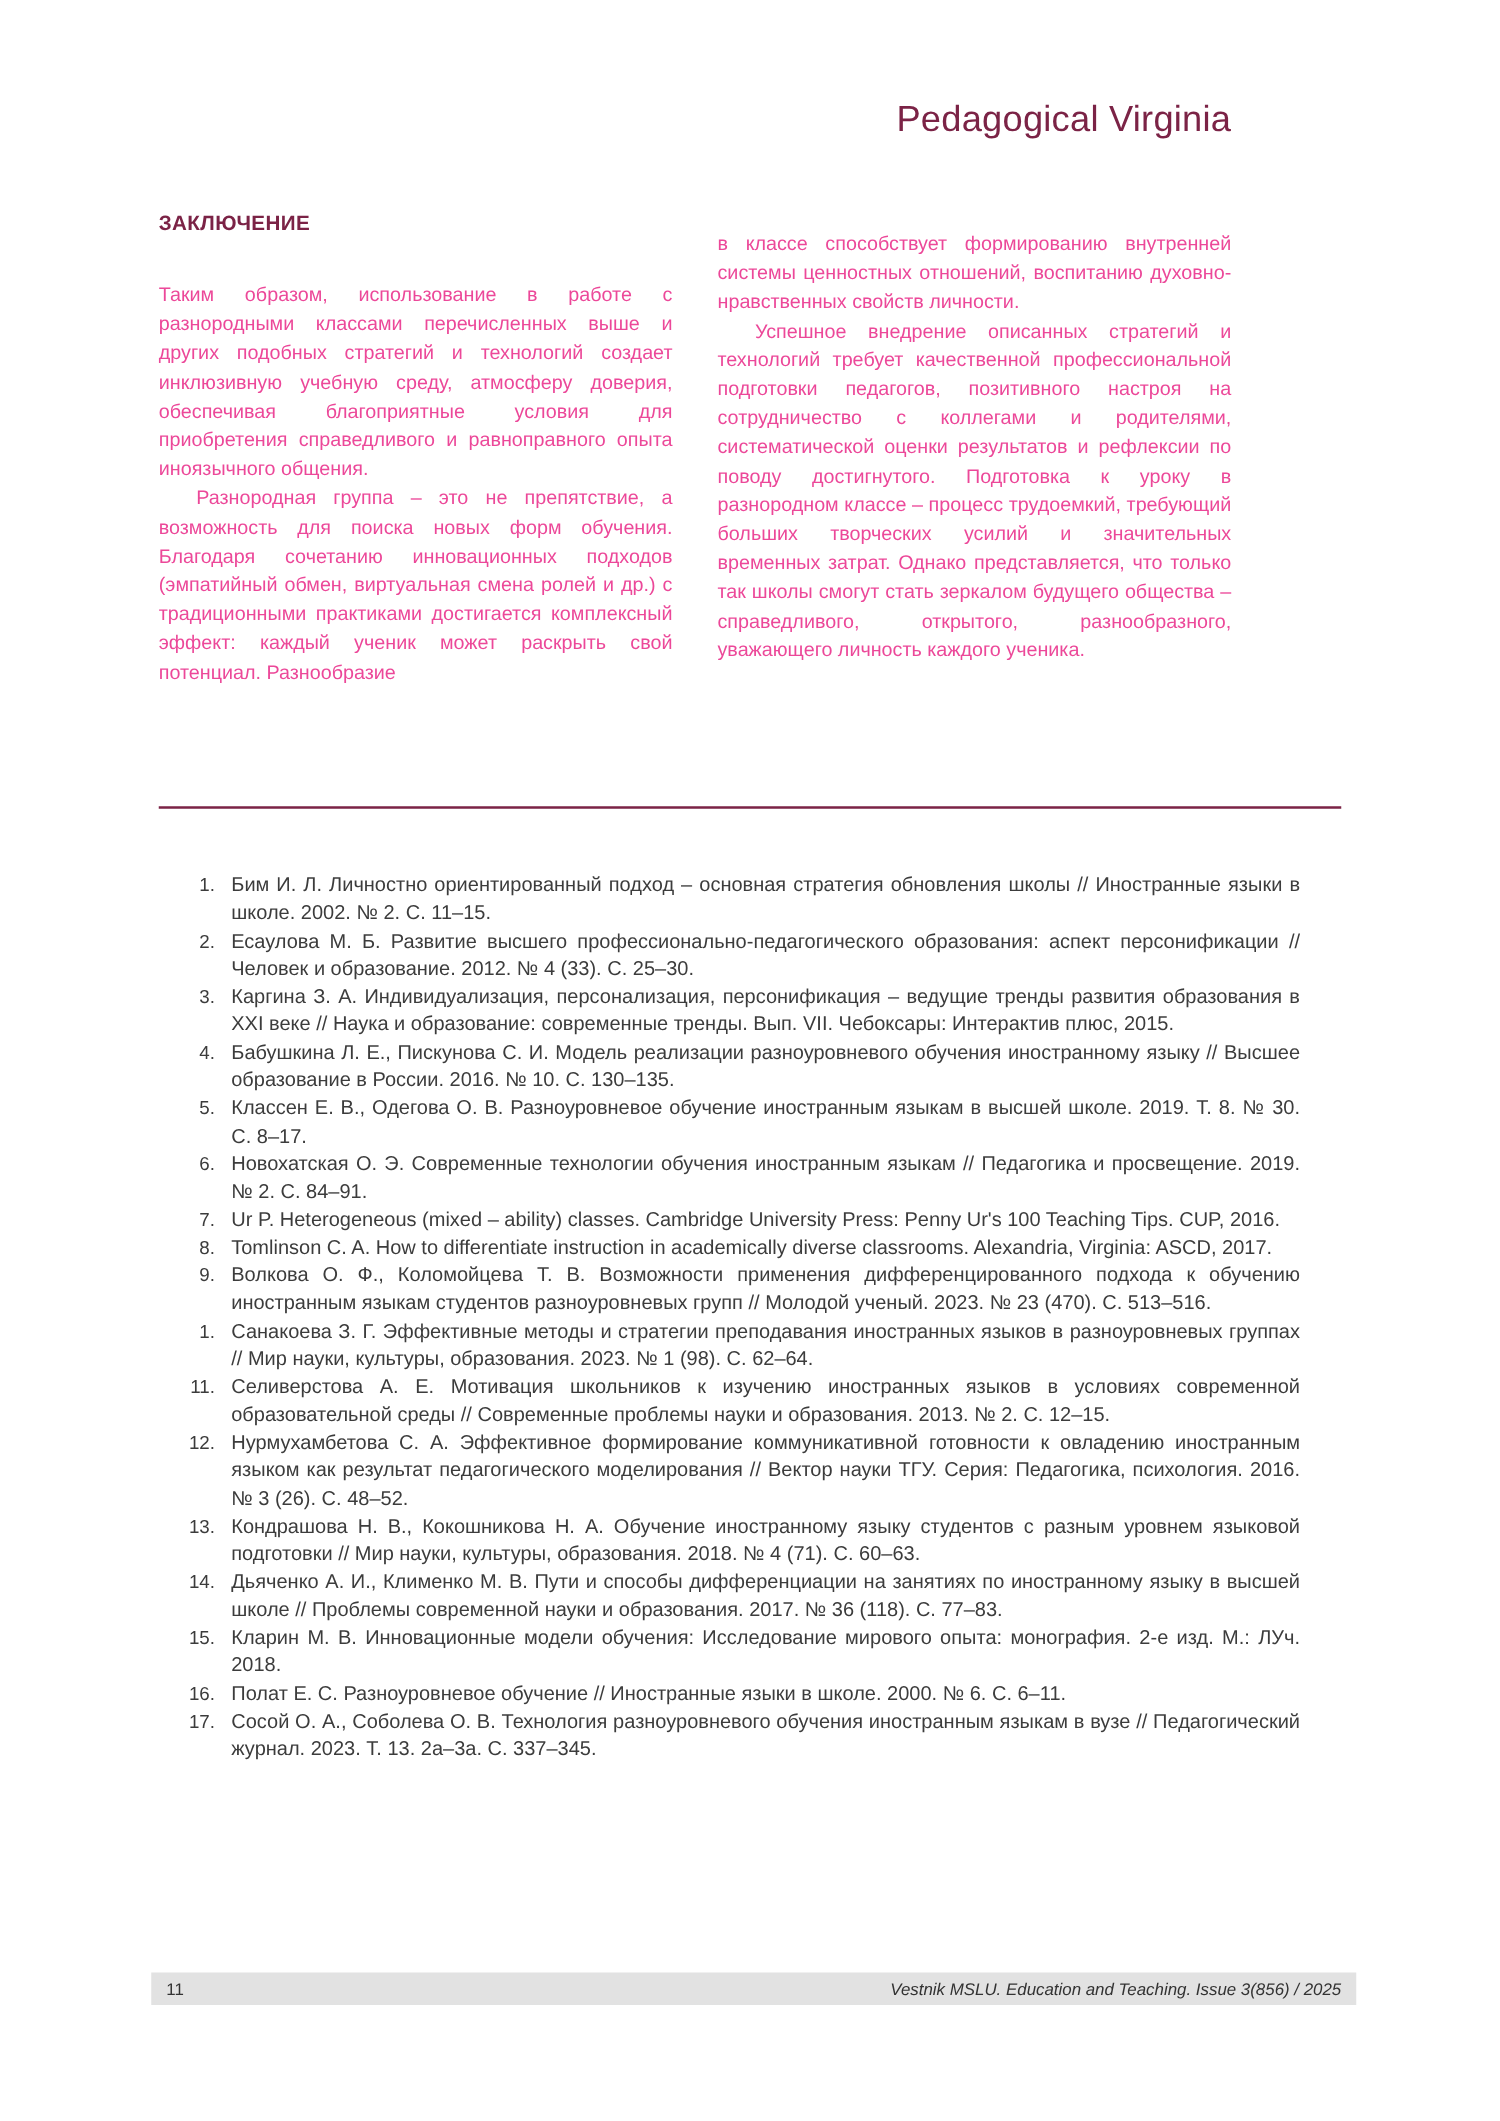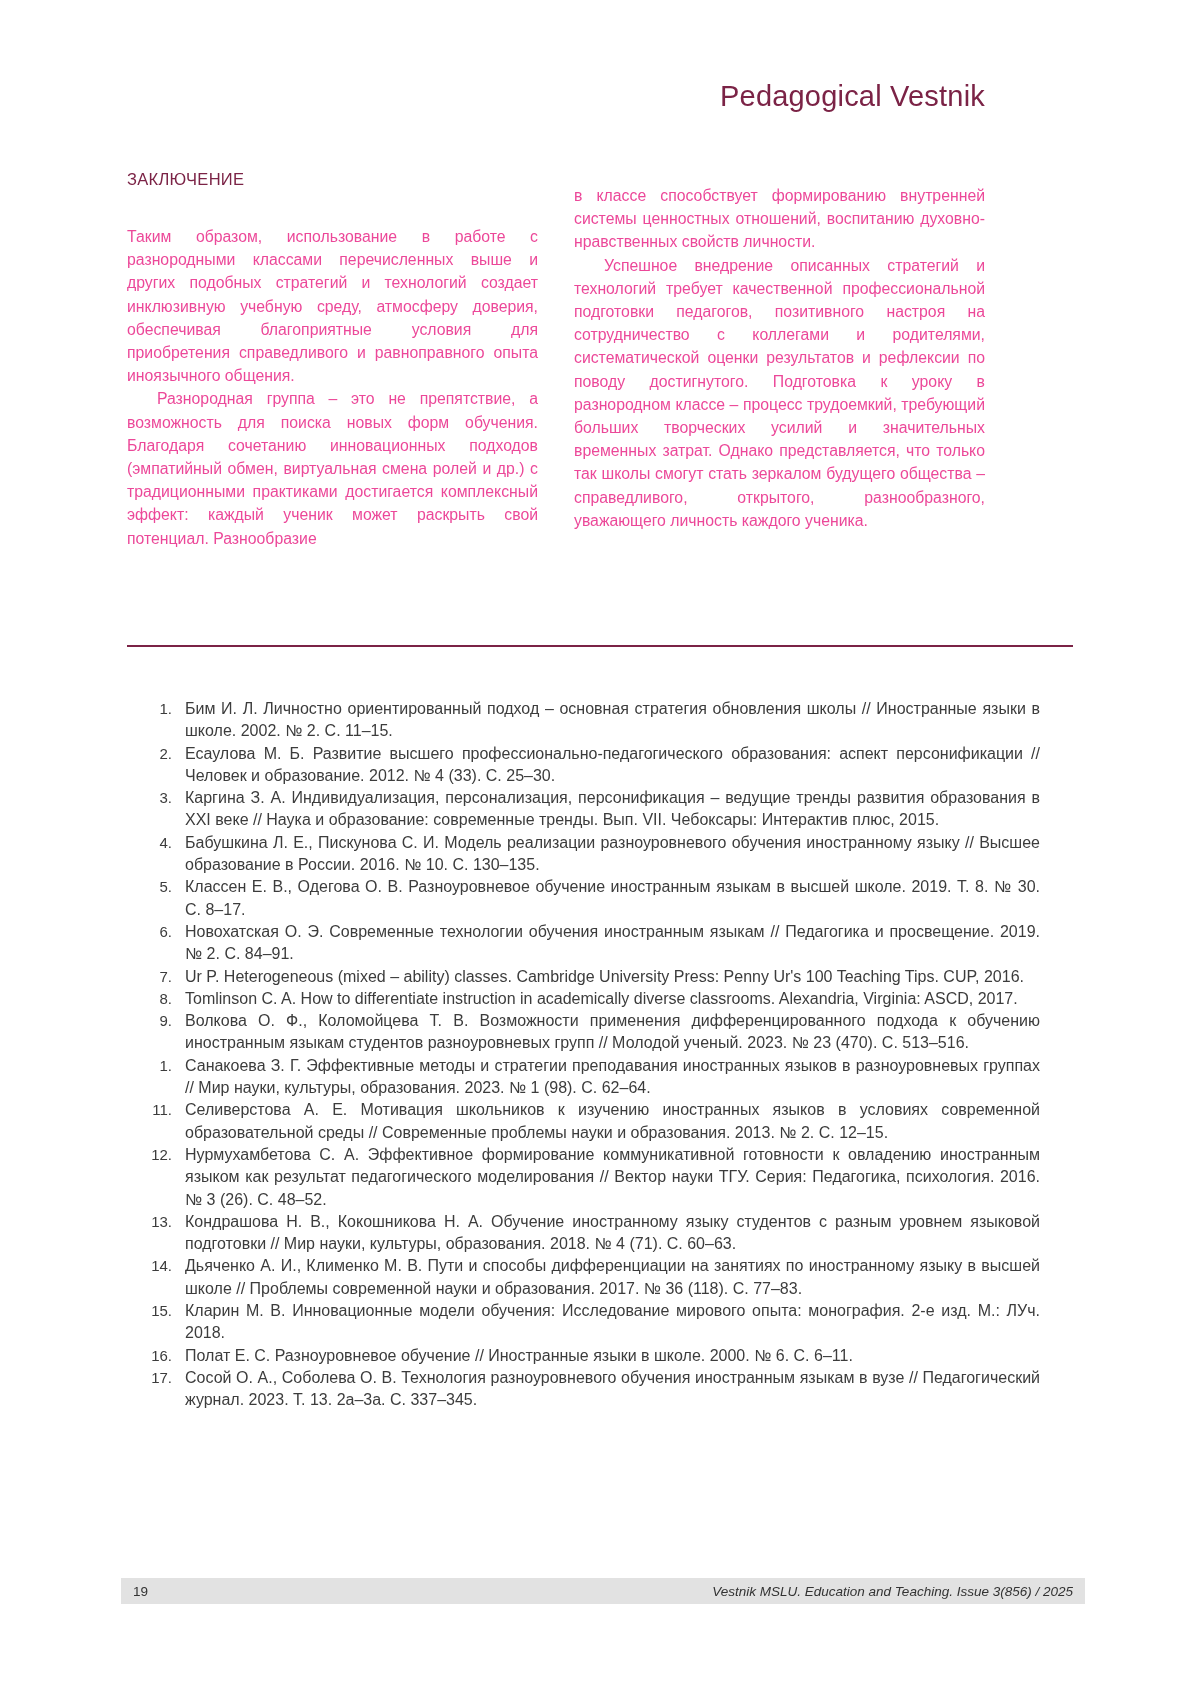--- a/index.html
+++ b/index.html
@@ -31,21 +31,21 @@
     top: 170px;
     left: 127px;
     width: 858px;
     display: flex;
     gap: 36px;
   }
   .col { flex: 1 1 0; min-width: 0; }
   .section-heading {
     margin: 0 0 36px 0;
     font-size: 16.5px;
-    font-weight: 400;
+    font-weight: 700;
     color: #7b2346;
     letter-spacing: 0.3px;
   }
   .body-par {
     margin: 0;
     font-size: 15.8px;
     line-height: 23.2px;
     text-align: justify;
     text-align-last: left;
     color: #ec4899;
@@ -112,21 +112,21 @@
   .footer-journal {
     font-size: 13.5px;
     font-style: italic;
     color: #333333;
   }
 </style>
 </head>
 <body>
 
 <header class="journal-header">
-  <h1>Pedagogical Vestnik</h1>
+  <h1>Pedagogical Virginia</h1>
 </header>
 
 <div class="columns">
   <div class="col col-left">
     <h2 class="section-heading">ЗАКЛЮЧЕНИЕ</h2>
     <p class="body-par">Таким образом, использование в работе с разнородными классами перечисленных выше и других подобных стратегий и технологий создает инклюзивную учебную среду, атмосферу доверия, обеспечивая благоприятные условия для приобретения справедливого и равноправного опыта иноязычного общения.</p>
     <p class="body-par indent">Разнородная группа – это не препятствие, а возможность для поиска новых форм обучения. Благодаря сочетанию инновационных подходов (эмпатийный обмен, виртуальная смена ролей и др.) с традиционными практиками достигается комплексный эффект: каждый ученик может раскрыть свой потенциал. Разнообразие</p>
   </div>
   <div class="col col-right">
     <p class="body-par">в классе способствует формированию внутренней системы ценностных отношений, воспитанию духовно-нравственных свойств личности.</p>
@@ -219,15 +219,15 @@
   </li>
 
   <li class="ref-item">
     <span class="ref-num">17.</span>
     <span class="ref-text">Сосой О. А., Соболева О. В. Технология разноуровневого обучения иностранным языкам в вузе // Педагогический журнал. 2023. Т. 13. 2а–3а. С. 337–345.</span>
   </li>
 </ol>
 </section>
 
 <footer class="footer-bar">
-  <span class="footer-page-num">19</span>
+  <span class="footer-page-num">11</span>
   <span class="footer-journal">Vestnik MSLU. Education and Teaching. Issue 3(856) / 2025</span>
 </footer>
 
 </body></html>

